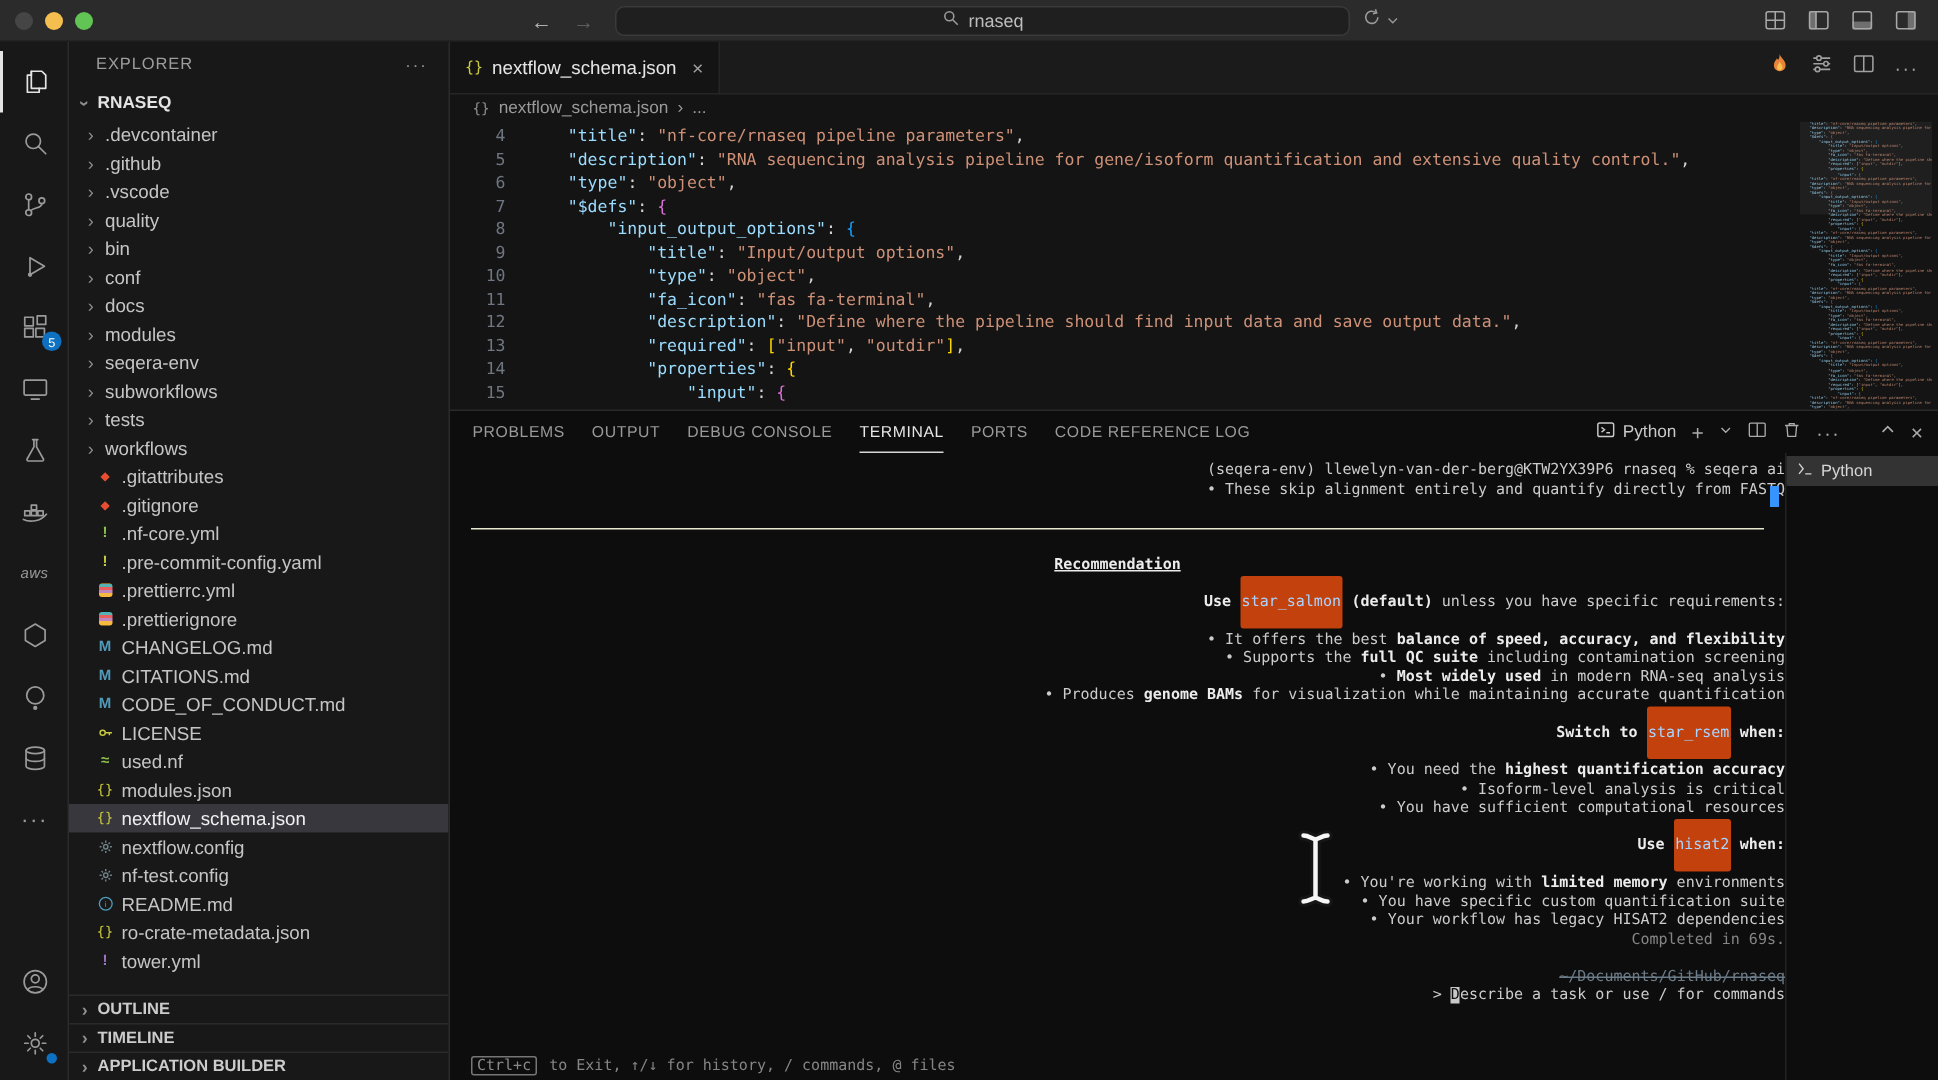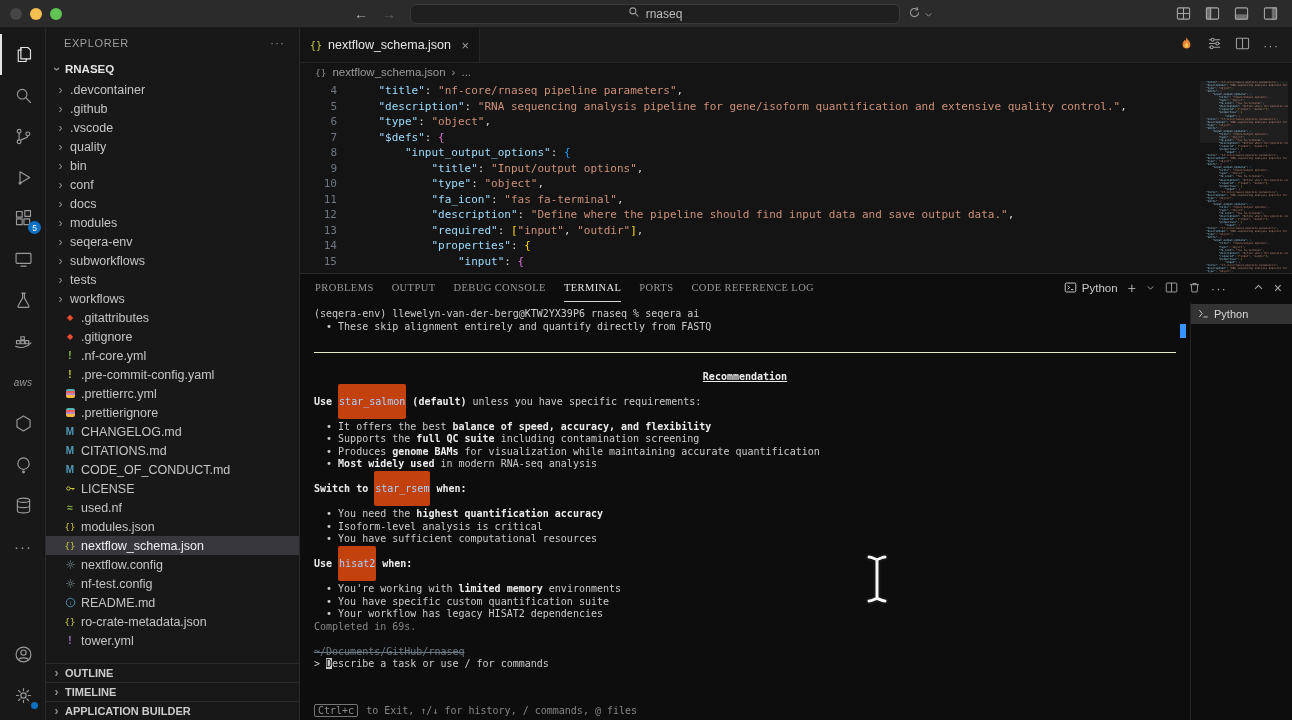--- a/index.html
+++ b/index.html
@@ -77,30 +77,30 @@
   .seg-bk2 { color:#da70d6; }
   .seg-bk3 { color:#179fff; }
   .minimap { position:absolute; top:0; right:4px; width:88px; height:100%; overflow:hidden; opacity:0.9; }
   .mini-line { white-space:pre; font-size:2.6px; line-height:3.05px; font-family:"DejaVu Sans Mono",monospace; }
   .mini-slider { position:absolute; top:0; right:4px; width:88px; height:62px; background:rgba(140,140,140,0.10); }
 
   
   .panel { flex:1; min-height:0; border-top:1px solid #2a2a2a; background:#0d0d0d; display:flex; flex-direction:column; }
   .panel-head { height:28px; display:flex; align-items:center; padding:0 10px 0 15px; flex:none; }
   .ptabs { display:flex; gap:18px; height:100%; }
-  .ptab { display:flex; align-items:center; font-size:10.5px; letter-spacing:0.4px; color:#9a9a9a; border-bottom:1px solid transparent; cursor:pointer;font-family:Liberation Serif, serif; }
+  .ptab { display:flex; align-items:center; font-size:10.5px; letter-spacing:0.4px; color:#9a9a9a; border-bottom:1px solid transparent; cursor:pointer; }
   .ptab.active { color:#e6e6e6; border-bottom-color:#d7d7d7; }
   .panel-actions { margin-left:auto; display:flex; align-items:center; gap:10px; color:#ababab; font-size:11.5px; }
   .pa-profile { display:flex; align-items:center; gap:5px; color:#c9c9c9; }
   .pa-sep { width:6px; }
   .panel-body { flex:1; min-height:0; display:flex; position:relative; }
 
   .terminal { flex:1; min-width:0; position:relative; padding:6px 0 0 14px; overflow:hidden;
     font-family:"DejaVu Sans Mono",monospace; font-size:10px; line-height:12.5px; color:#cccccc; }
-  .t-line { white-space:pre; height:12.5px; }
+  .t-line { white-space:pre; height:12.5px;text-align:right; }
   .t-blank { height:12.5px; }
   .t-center { text-align:center; padding-right:14px; }
   .t-hr { height:12.5px; position:relative; }
   .t-hr:before { content:""; position:absolute; left:0; right:14px; top:6px; border-top:1px solid #e8e8cf; }
   .t-plain { color:#cccccc; }
   .t-bold { font-weight:bold; color:#ececec; }
   .t-code { background:#c2410c; color:#aad4ff; border-radius:2px; padding:12px 1px; }
   .t-dim { color:#858585; }
   .t-strike { color:#6b7b88; text-decoration:line-through; }
   .t-cursor { background:#c9c9c9; color:#0d0d0d; }
@@ -672,22 +672,22 @@
                 <div class="t-line"><span class="t-plain">  • These skip alignment entirely and quantify directly from FASTQ</span></div>
                 <div class="t-blank"></div>
                 <div class="t-hr"></div>
                 <div class="t-blank"></div>
                 <div class="t-line t-center"><span class="t-underline">Recommendation</span></div>
                 <div class="t-blank"></div>
                 <div class="t-line"><span class="t-bold">Use </span><span class="t-code">star_salmon</span><span class="t-plain"> </span><span class="t-bold">(default)</span><span class="t-plain"> unless you have specific requirements:</span></div>
                 <div class="t-blank"></div>
                 <div class="t-line"><span class="t-plain">  • It offers the best </span><span class="t-bold">balance of speed, accuracy, and flexibility</span></div>
                 <div class="t-line"><span class="t-plain">  • Supports the </span><span class="t-bold">full QC suite</span><span class="t-plain"> including contamination screening</span></div>
+                <div class="t-line"><span class="t-plain">  • </span><span class="t-bold">Most widely used</span><span class="t-plain"> in modern RNA-seq analysis</span></div>
                 <div class="t-line"><span class="t-plain">  • Produces </span><span class="t-bold">genome BAMs</span><span class="t-plain"> for visualization while maintaining accurate quantification</span></div>
-                <div class="t-line"><span class="t-plain">  • </span><span class="t-bold">Most widely used</span><span class="t-plain"> in modern RNA-seq analysis</span></div>
                 <div class="t-blank"></div>
                 <div class="t-line"><span class="t-bold">Switch to </span><span class="t-code">star_rsem</span><span class="t-bold"> when:</span></div>
                 <div class="t-blank"></div>
                 <div class="t-line"><span class="t-plain">  • You need the </span><span class="t-bold">highest quantification accuracy</span></div>
                 <div class="t-line"><span class="t-plain">  • Isoform-level analysis is critical</span></div>
                 <div class="t-line"><span class="t-plain">  • You have sufficient computational resources</span></div>
                 <div class="t-blank"></div>
                 <div class="t-line"><span class="t-bold">Use </span><span class="t-code">hisat2</span><span class="t-bold"> when:</span></div>
                 <div class="t-blank"></div>
                 <div class="t-line"><span class="t-plain">  • You're working with </span><span class="t-bold">limited memory</span><span class="t-plain"> environments</span></div>

